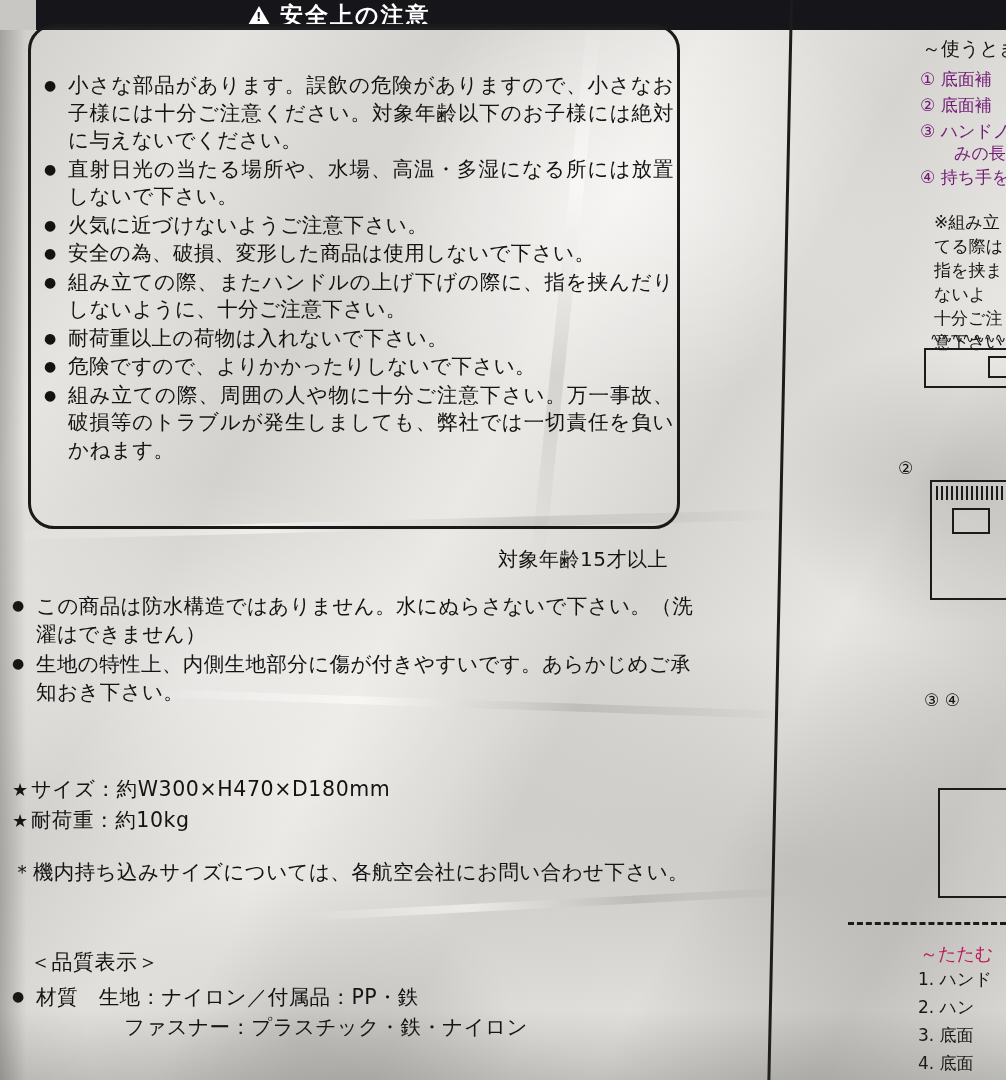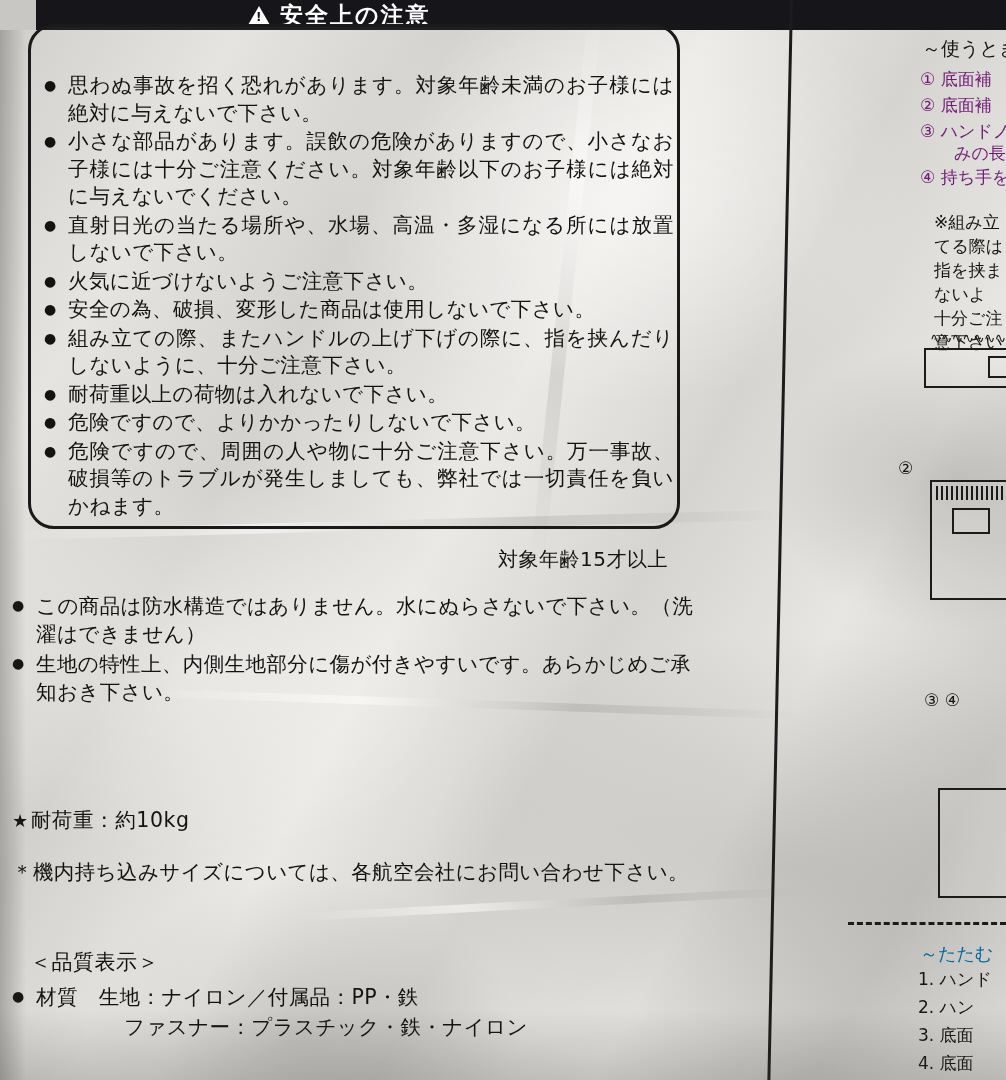--- a/index.html
+++ b/index.html
@@ -264,21 +264,21 @@
   .dashed-rule {
     position: absolute;
     left: 848px; top: 922px;
     width: 158px;
     border-top: 3px dashed #1b1b1b;
   }
   .rc-fold-title {
     position: absolute;
     left: 920px; top: 942px;
     font-size: 18px;
-    color: #0369a1;
+    color: #be185d;
     white-space: nowrap;
   }
   .rc-fold-step {
     position: absolute;
     left: 918px;
     font-size: 17px;
     color: #151515;
     white-space: nowrap;
   }
   .zig {
@@ -318,38 +318,38 @@
 
   <div class="header-banner">
     <span class="warn-tri"></span>
     <span>安全上の注意</span>
   </div>
 
   <div class="warn-box"></div>
 
 
   <div class="bullet-list">
-    <span class="bullet-item">思わぬ事故を招く恐れがあります。対象年齢未満のお子様には絶対に与えないで下さい。</span>
     <span class="bullet-item">小さな部品があります。誤飲の危険がありますので、小さなお子様には十分ご注意ください。対象年齢以下のお子様には絶対に与えないでください。</span>
     <span class="bullet-item">直射日光の当たる場所や、水場、高温・多湿になる所には放置しないで下さい。</span>
     <span class="bullet-item">火気に近づけないようご注意下さい。</span>
     <span class="bullet-item">安全の為、破損、変形した商品は使用しないで下さい。</span>
     <span class="bullet-item">組み立ての際、またハンドルの上げ下げの際に、指を挟んだりしないように、十分ご注意下さい。</span>
     <span class="bullet-item">耐荷重以上の荷物は入れないで下さい。</span>
     <span class="bullet-item">危険ですので、よりかかったりしないで下さい。</span>
-    <span class="bullet-item">危険ですので、周囲の人や物に十分ご注意下さい。万一事故、破損等のトラブルが発生しましても、弊社では一切責任を負いかねます。</span>
+    <span class="bullet-item">組み立ての際、周囲の人や物に十分ご注意下さい。万一事故、破損等のトラブルが発生しましても、弊社では一切責任を負いかねます。</span>
   </div>
 
   <div class="age-note">対象年齢15才以上</div>
 
   <div class="usage-list">
     <span class="usage-item">この商品は防水構造ではありません。水にぬらさないで下さい。（洗濯はできません）</span>
     <span class="usage-item">生地の特性上、内側生地部分に傷が付きやすいです。あらかじめご承知おき下さい。</span>
   </div>
 
+  <div class="spec-line spec-1">サイズ：約W300×H470×D180mm</div>
   <div class="spec-line spec-2">耐荷重：約10kg</div>
 
   <div class="note-air">＊機内持ち込みサイズについては、各航空会社にお問い合わせ下さい。</div>
 
   <div class="sec-title quality-title">＜品質表示＞</div>
   <div class="quality-body">
     <div class="q-row1">材質　生地：ナイロン／付属品：PP・鉄</div>
     <div class="q-row2">ファスナー：プラスチック・鉄・ナイロン</div>
   </div>
 

